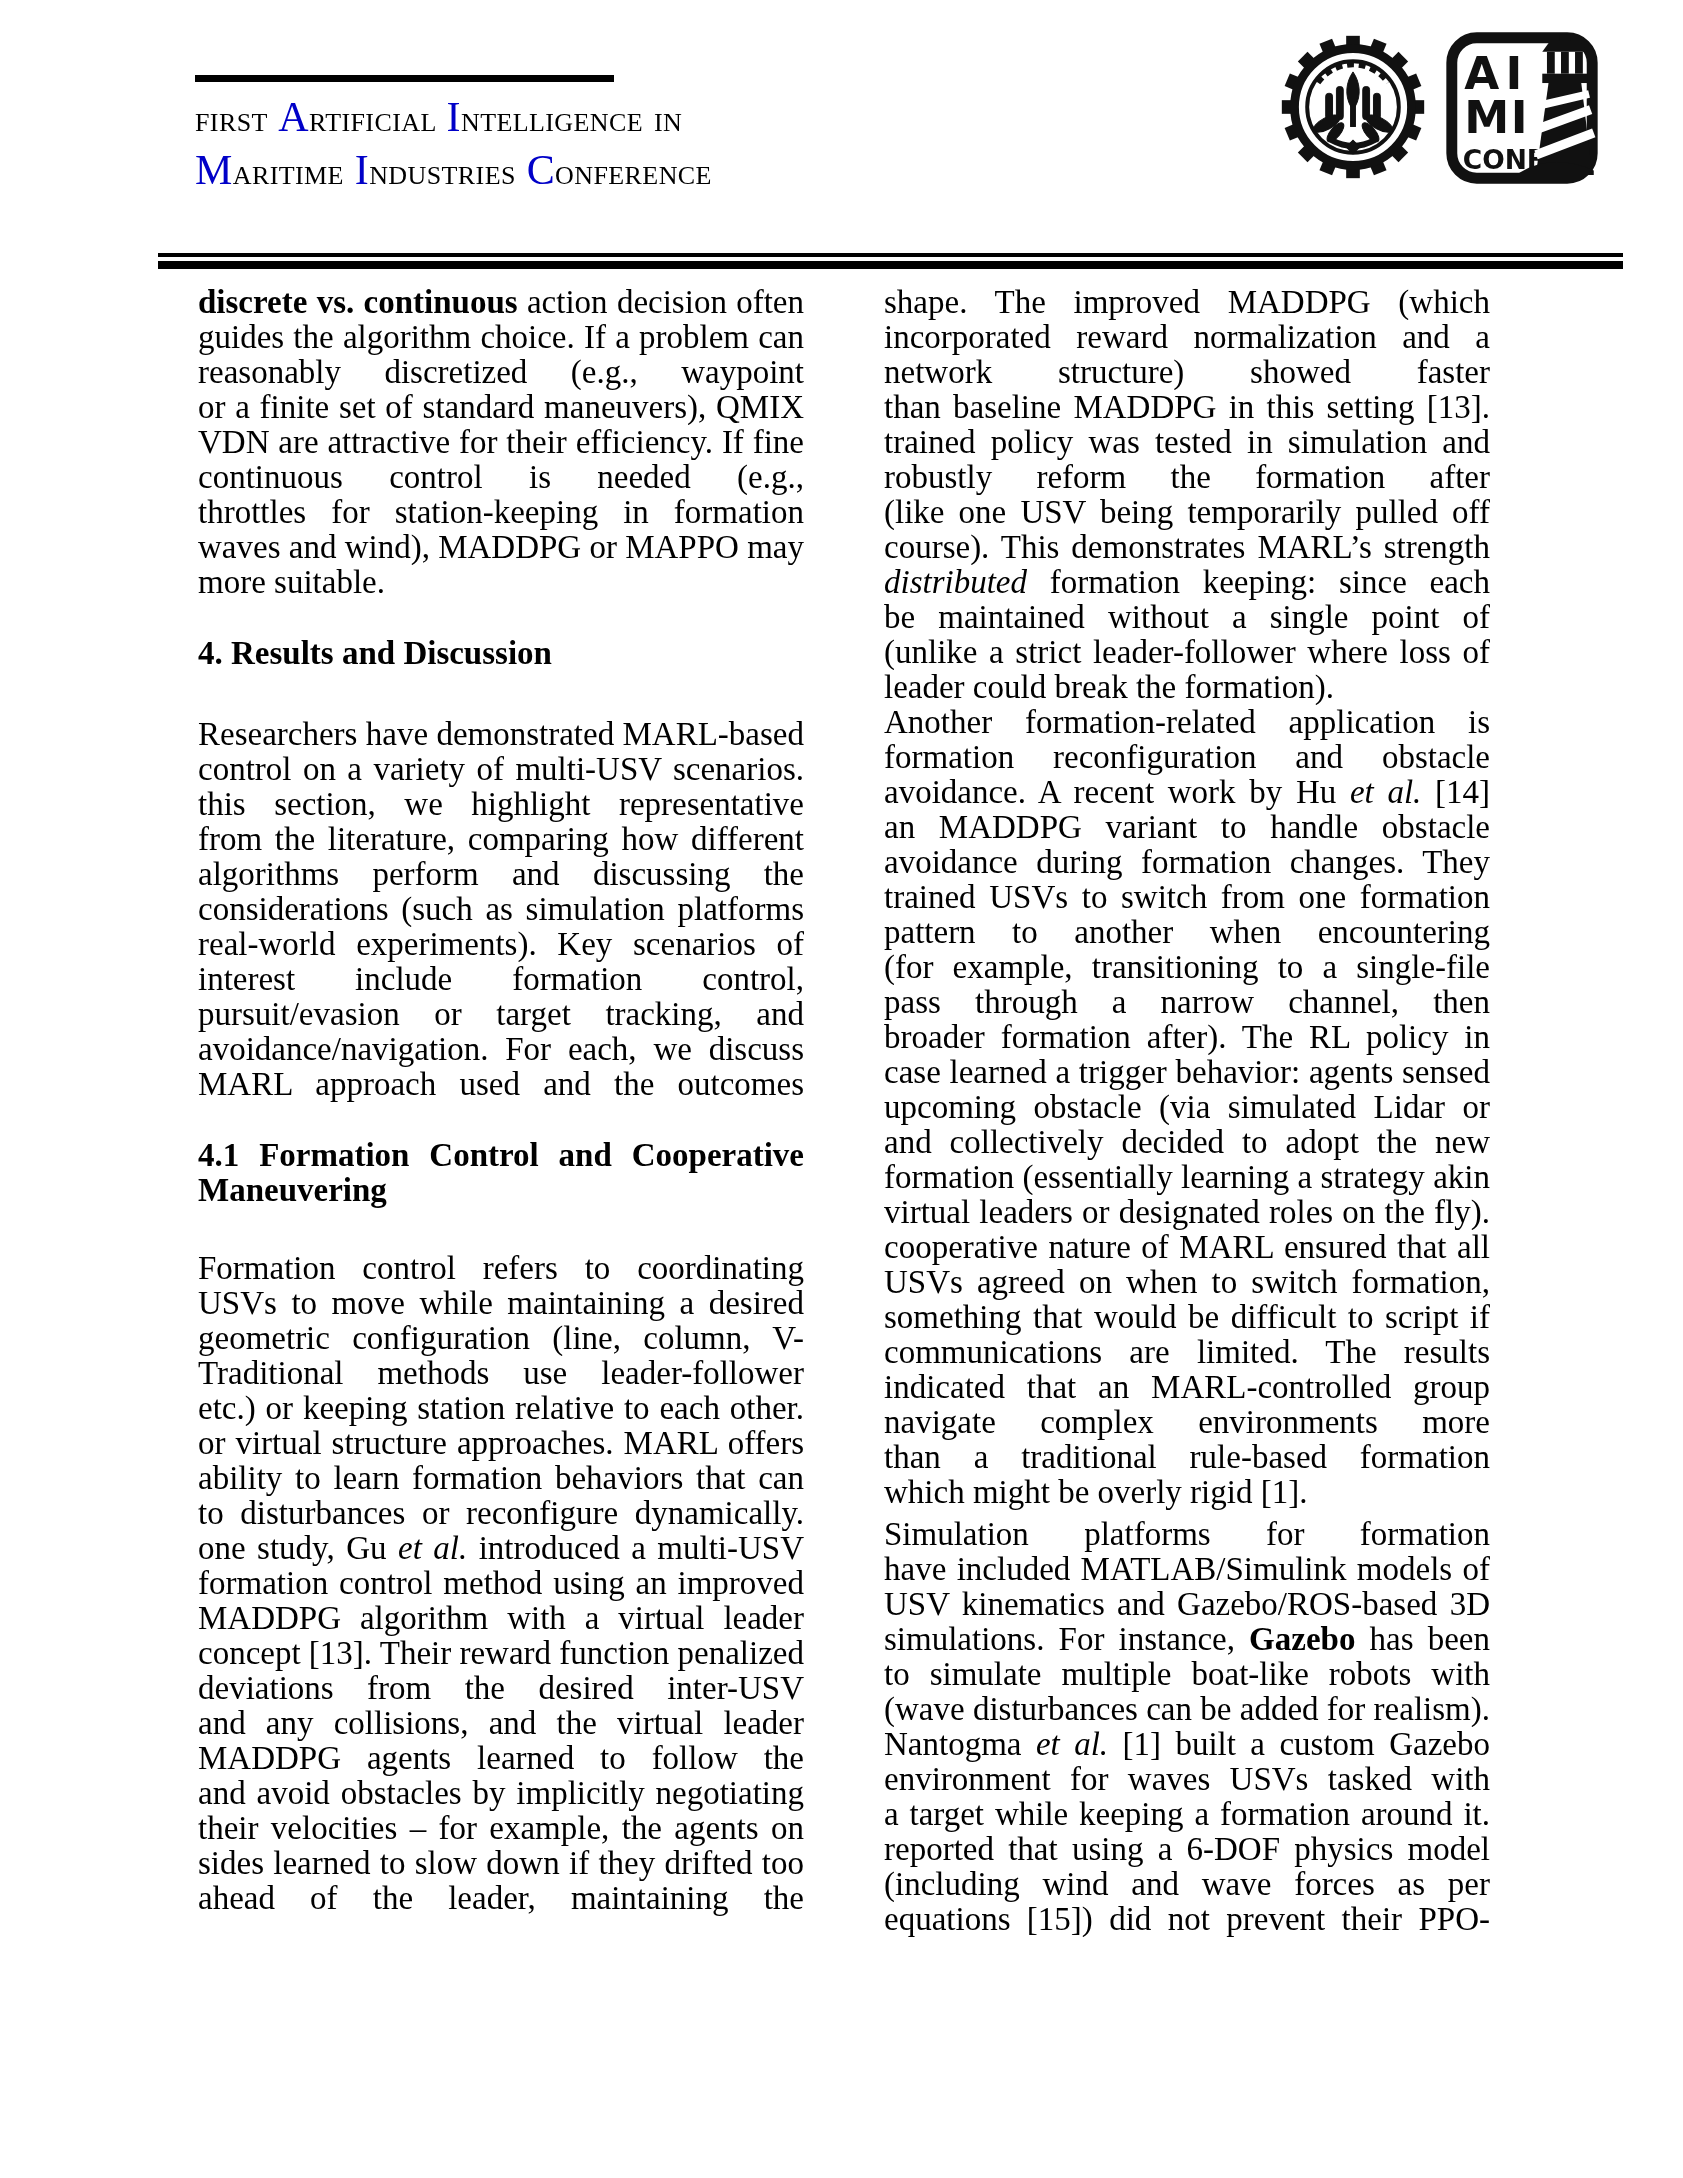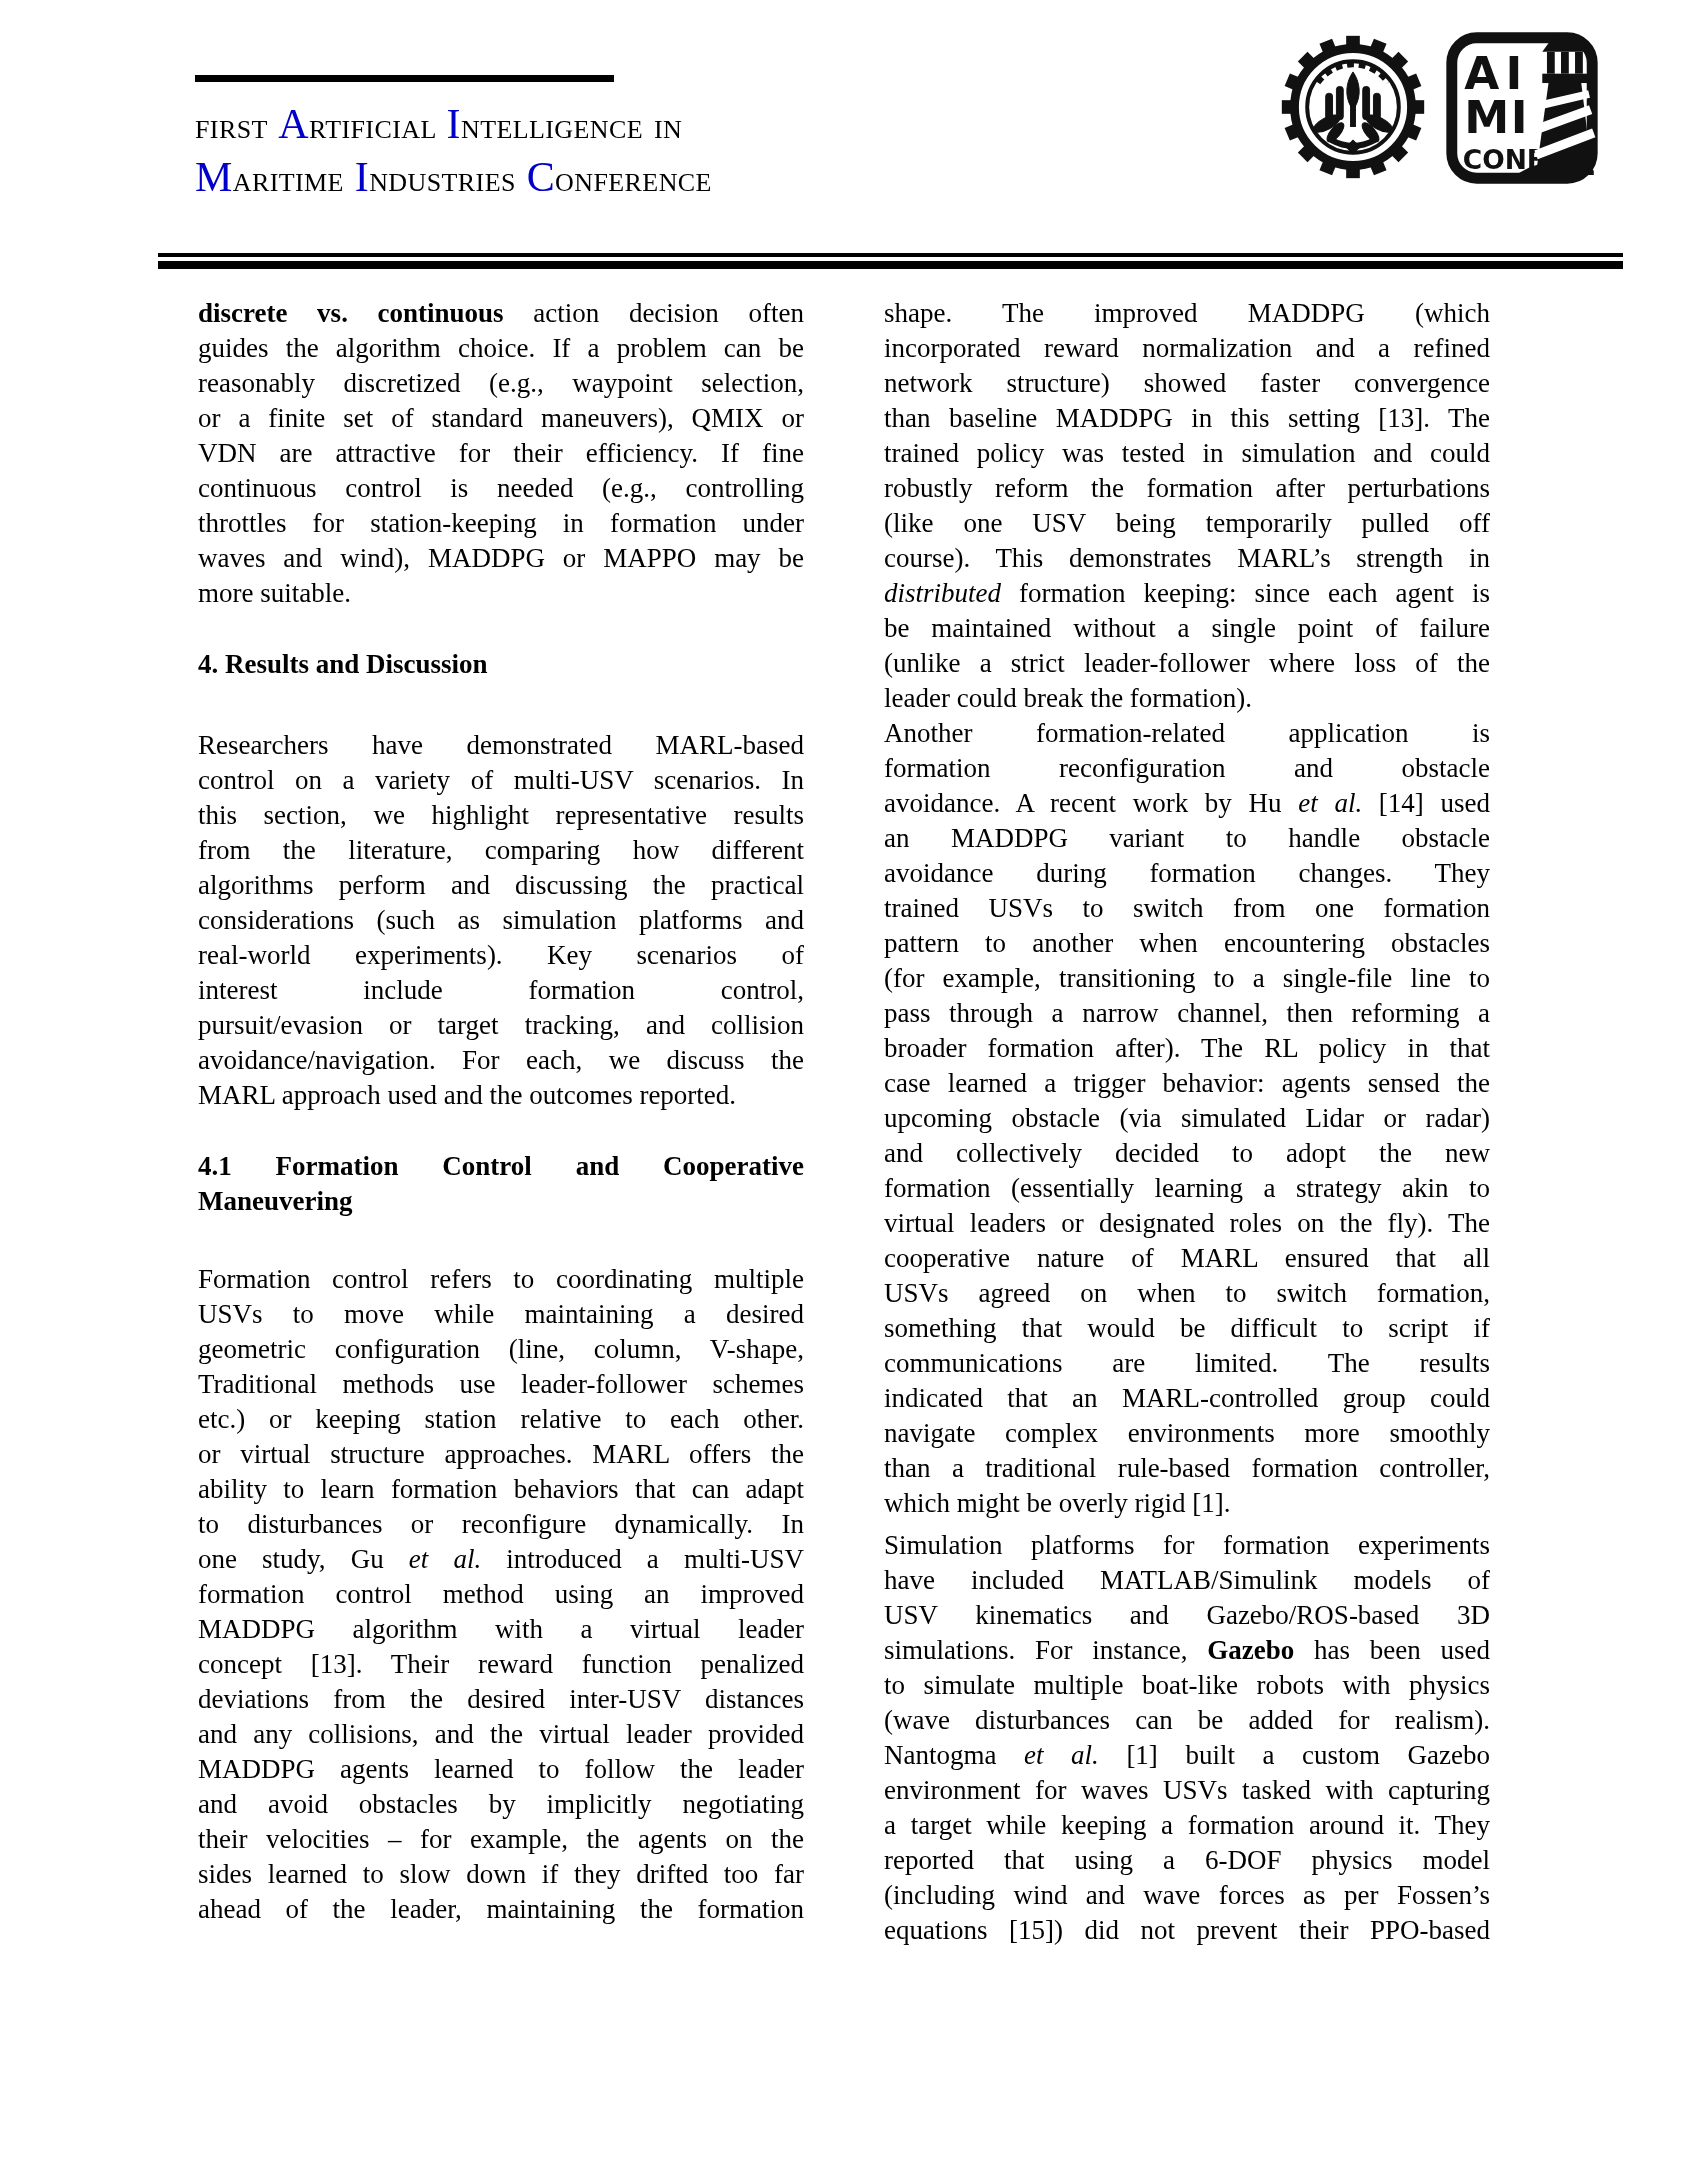--- a/index.html
+++ b/index.html
@@ -1,26 +1,26 @@
 <!DOCTYPE html>
 <html><head>
 <meta charset="utf-8">
 <style>
   html,body{margin:0;padding:0;background:#ffffff;}
   .page{position:relative;width:1683px;height:2178px;background:#ffffff;overflow:hidden;
         font-family:"Liberation Serif","DejaVu Serif",serif;color:#000;}
   .topbar{position:absolute;left:195px;top:75px;width:419px;height:7px;background:#000;}
-  .htitle{position:absolute;left:195px;top:98px;width:772px;}
+  .htitle{position:absolute;left:195px;top:91px;width:772px;}
   .hline{height:53px;line-height:53px;font-size:26px;letter-spacing:0.4px;word-spacing:4px;white-space:nowrap;}
   .hline .cap{font-size:42px;color:var(--accent,#0000c8);}
   .rule{position:absolute;left:158px;top:253px;width:1465px;}
   .rule .r1{height:4px;background:#000;}
   .rule .r2{height:4px;background:transparent;}
   .rule .r3{height:8px;background:#000;}
-  .col{position:absolute;top:296px;width:606px;font-size:27px;line-height:35px;text-align:justify;}
+  .col{position:absolute;top:285px;width:606px;font-size:33px;line-height:35px;text-align:justify;}
   #col-left{left:198px;}
   #col-right{left:884px;}
   .tl{height:35px;overflow:hidden;}
   .tl.j::after{content:"";display:inline-block;width:100%;height:0;line-height:0;vertical-align:top;}
   .b{font-weight:bold;}
   .i{font-style:italic;}
   .h .tl{font-weight:bold;}
   .logo{position:absolute;}
   svg text{font-family:"DejaVu Sans","Liberation Sans",sans-serif;font-weight:bold;fill:#111;}
 </style>

